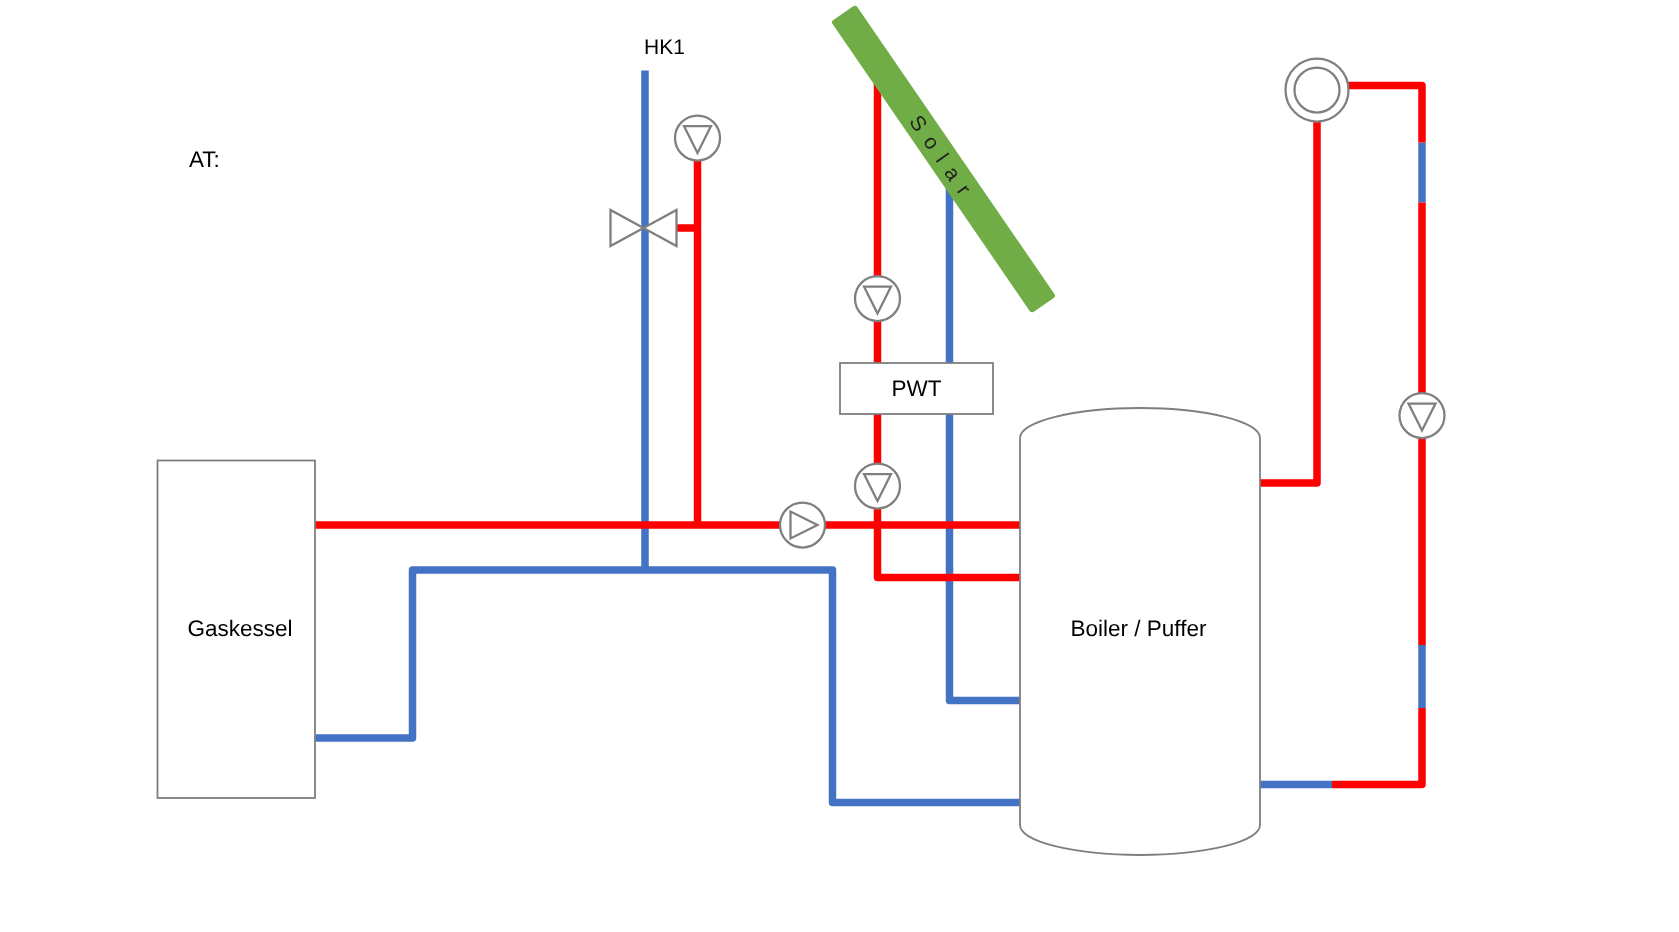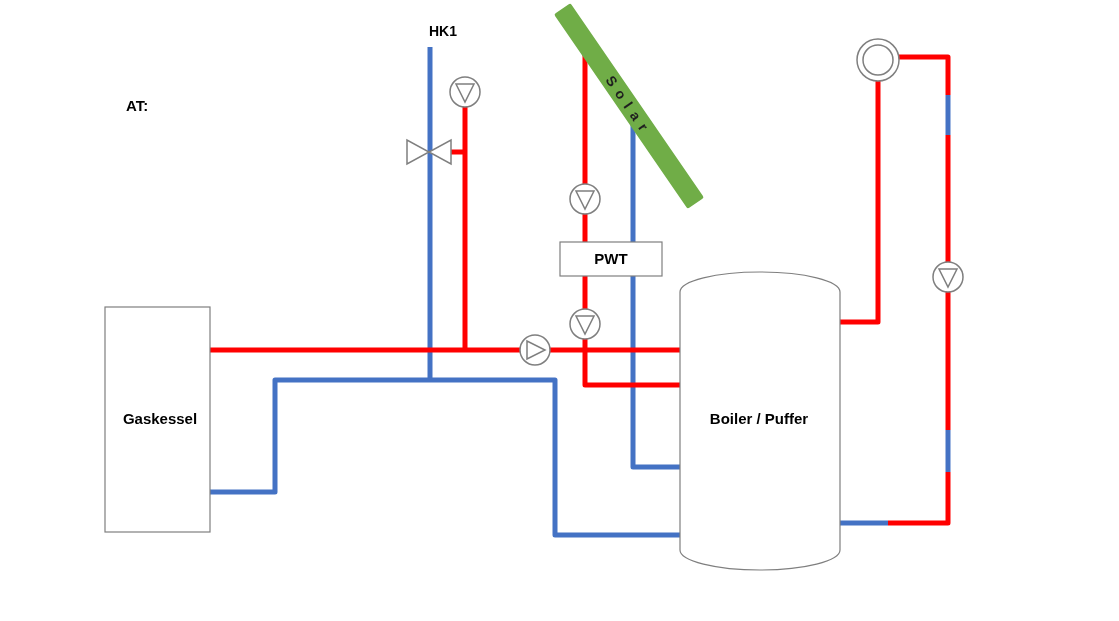--- a/index.html
+++ b/index.html
@@ -3,21 +3,20 @@
 <meta charset="utf-8">
 <style>
   html, body { margin: 0; padding: 0; background: #ffffff; }
   .stage {
     position: relative;
     width: 1064px;
     height: 621px;
     background: var(--background, #ffffff);
     font-family: "Liberation Sans", sans-serif;
     overflow: hidden;
-    font-weight: bold;
   }
   svg text { font-family: "Liberation Sans", sans-serif; fill: var(--text, #000000); }
   .pipe { fill: none; stroke-width: 5; stroke-linejoin: round; stroke-linecap: butt; }
   .hot  { stroke: var(--pipe-hot, #FF0000); }
   .cold { stroke: var(--pipe-cold, #4472C4); }
   .comp { fill: #ffffff; stroke: var(--outline, #7F7F7F); stroke-width: 1.5; }
   .thin { fill: #ffffff; stroke: var(--outline, #7F7F7F); stroke-width: 1.2; }
   .panel { fill: var(--solar-panel, #70AD47); stroke: none; }
   .lbl { font-size: 15px; }
   .sm  { font-size: 14px; }

